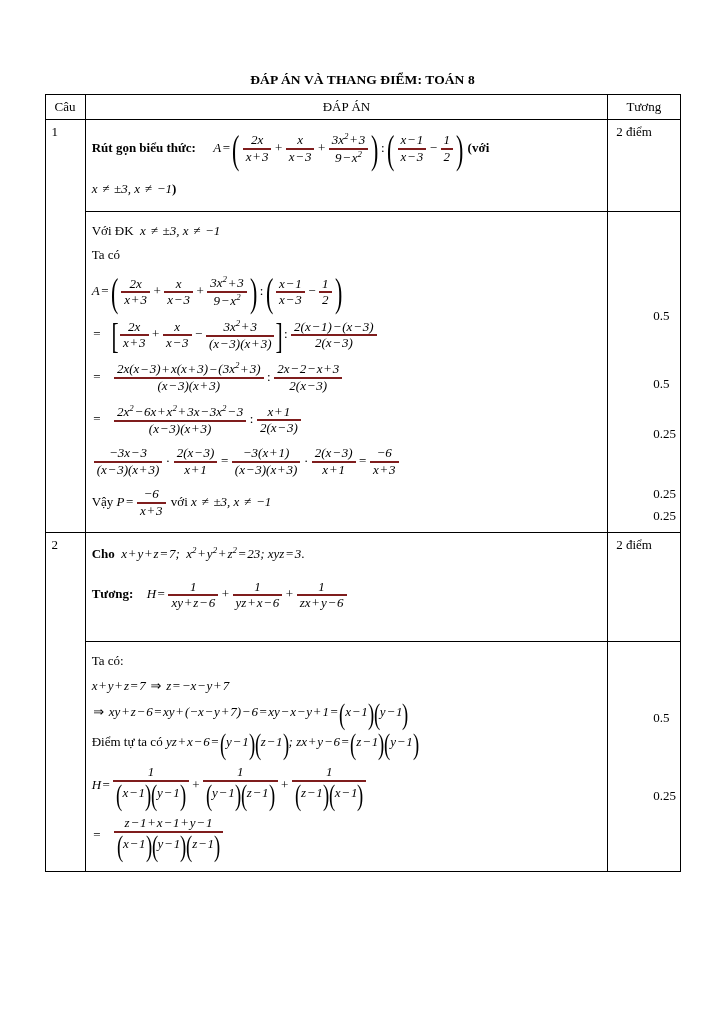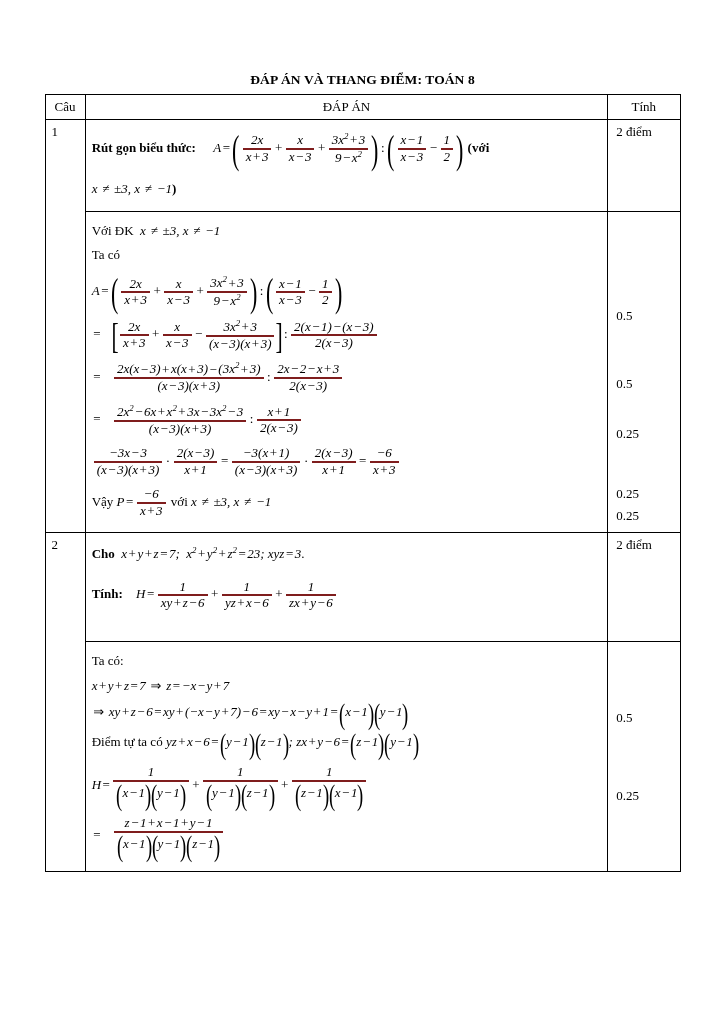--- a/index.html
+++ b/index.html
@@ -116,40 +116,40 @@
   sup.exp {
     font-size: 0.68em;
     vertical-align: super;
     font-style: italic;
   }
   .op { font-style: normal; padding: 0 1.5px; }
   .eqlead {
     display: inline-block;
     min-width: 14px;
   }
-  .sp { display: block; }
+  .sp { display: block; margin-left: 37px; }
 </style>
 </head>
 <body>
 
 <div class="page">
 
   <div class="doc-title">ĐÁP ÁN VÀ THANG ĐIỂM: TOÁN 8</div>
 
   <table class="answer-table">
     <colgroup>
       <col class="col-cau">
         <col class="col-body">
         <col class="col-diem">
     </colgroup>
     <tbody>
       <tr class="hdr">
         <td>Câu</td>
         <td>ĐÁP ÁN</td>
-        <td>Tính</td>
+        <td>Tương</td>
       </tr>
 
       <tr>
         <td rowspan="2">1</td>
         <td>
           <div class="line" style="margin-top:8px;">
             <span class="bold mr">Rút gọn biểu thức:</span>
             <span class="m" style="margin-left:14px;">
               A<span class="op">=</span><span class="paren tall">(</span><span class="frac"><span class="num">2<span class="m">x</span></span><span class="den"><span class="m">x</span><span class="op">+</span>3</span></span><span class="op">+</span><span class="frac"><span class="num"><span class="m">x</span></span><span class="den"><span class="m">x</span><span class="op">−</span>3</span></span><span class="op">+</span><span class="frac"><span class="num">3<span class="m">x</span><sup class="exp">2</sup><span class="op">+</span>3</span><span class="den">9<span class="op">−</span><span class="m">x</span><sup class="exp">2</sup></span></span><span class="paren tall">)</span><span class="op">:</span><span class="paren tall">(</span><span class="frac"><span class="num"><span class="m">x</span><span class="op">−</span>1</span><span class="den"><span class="m">x</span><span class="op">−</span>3</span></span><span class="op">−</span><span class="frac"><span class="num">1</span><span class="den">2</span></span><span class="paren tall">)</span>
             </span>
@@ -216,21 +216,21 @@
       </tr>
 
       <tr>
         <td rowspan="2">2</td>
         <td>
           <div class="line tight" style="margin-top:6px;">
             <span class="bold mr">Cho</span>
             <span class="m">&nbsp;x<span class="op">+</span>y<span class="op">+</span>z<span class="op">=</span>7;&nbsp; x<sup class="exp">2</sup><span class="op">+</span>y<sup class="exp">2</sup><span class="op">+</span>z<sup class="exp">2</sup><span class="op">=</span>23; xyz<span class="op">=</span>3<span class="mr">.</span></span>
           </div>
           <div class="line" style="margin-top:16px; margin-bottom:26px;">
-            <span class="bold mr">Tính:</span>
+            <span class="bold mr">Tương:</span>
             <span class="m" style="margin-left:10px;">H<span class="op">=</span><span class="frac"><span class="num">1</span><span class="den">xy<span class="op">+</span>z<span class="op">−</span>6</span></span><span class="op">+</span><span class="frac"><span class="num">1</span><span class="den">yz<span class="op">+</span>x<span class="op">−</span>6</span></span><span class="op">+</span><span class="frac"><span class="num">1</span><span class="den">zx<span class="op">+</span>y<span class="op">−</span>6</span></span></span>
           </div>
         </td>
         <td>
           <span class="score">2 điểm</span>
         </td>
       </tr>
 
       <tr>
         <td>

